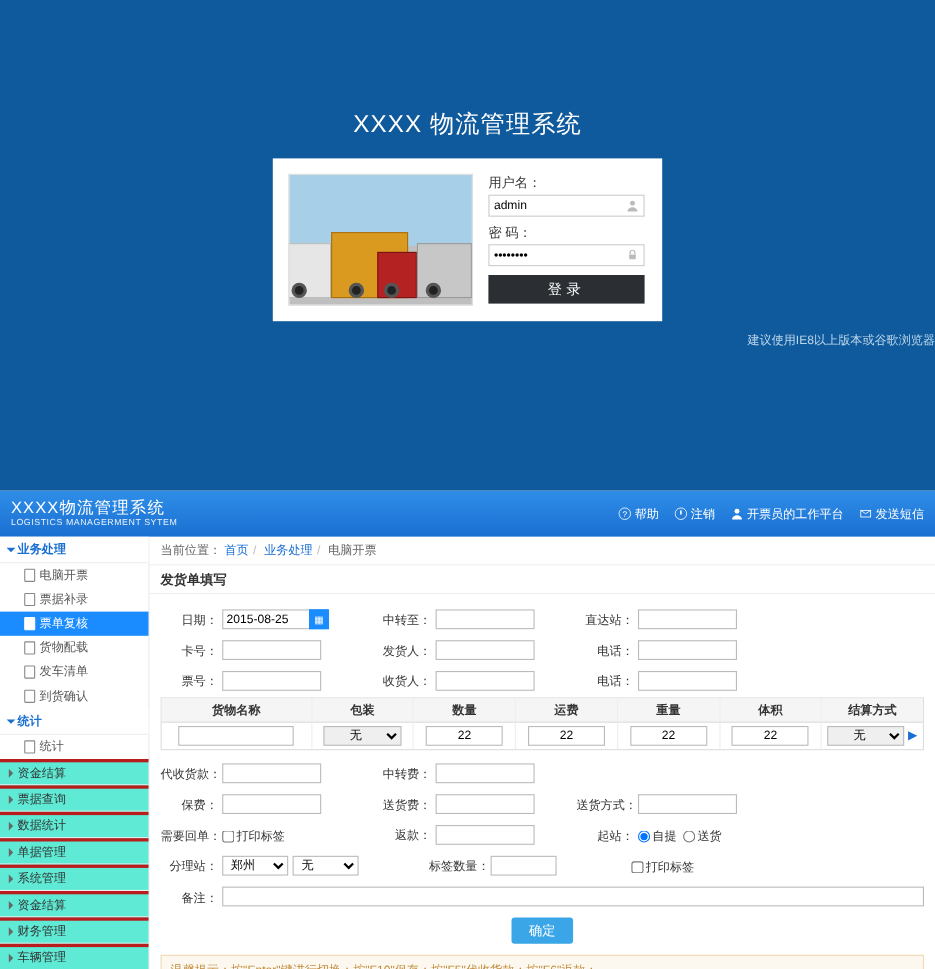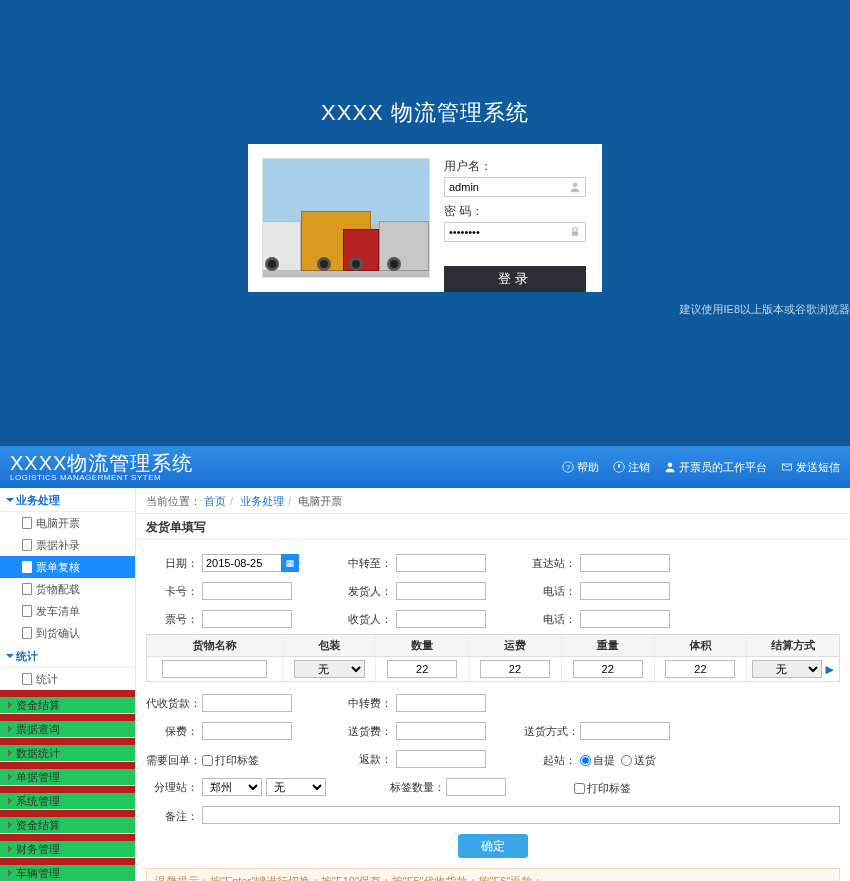--- a/index.html
+++ b/index.html
@@ -14,43 +14,43 @@
 .truck1 .box{width:70px;height:60px;background:#d99a1f;border:1px solid #a8710f}
 .truck2{position:absolute;right:-6px;bottom:6px;width:92px;height:60px;display:flex;align-items:flex-end}
 .truck2 .cab{width:36px;height:42px;background:#b52222;border:1px solid #7a1414}
 .truck2 .box{width:50px;height:50px;background:#c7c7c7;border:1px solid #999}
 .wheel{position:absolute;bottom:0;width:14px;height:14px;border-radius:50%;background:#222;border:3px solid #555}
 .login-right{flex:1;margin-left:14px}
 .login-label{font-size:12px;color:#333;margin-bottom:2px}
 .login-input{position:relative;margin-bottom:6px}
 .login-input input{width:100%;height:20px;border:1px solid #ccc;padding:0 22px 0 4px;font-size:11px;background:#fff}
 .login-input .ico{position:absolute;right:3px;top:2px;width:16px;height:16px;display:flex;align-items:center;justify-content:center;color:#999}
-.login-btn{width:100%;height:26px;background:#2b2f33;color:#fff;border:none;font-size:13px;letter-spacing:4px;cursor:pointer;margin-top:18px}
+.login-btn{width:100%;height:26px;background:#2b2f33;color:#fff;border:none;font-size:13px;letter-spacing:4px;cursor:pointer;margin-top:2px}
 .login-tip{text-align:right;color:#bcd6ea;font-size:11px;margin-top:10px}
 
 
 .admin{width:850px}
 .admin-header{height:42px;background:linear-gradient(180deg,#2f8ee8 0%,#1a6fd1 100%);display:flex;align-items:center;justify-content:space-between;padding:0 10px;color:#fff}
 .admin-brand{line-height:1.1}
-.admin-brand .t1{font-size:20px;letter-spacing:1px}
+.admin-brand .t1{font-size:15px;letter-spacing:1px}
 .admin-brand .t2{font-size:8px;letter-spacing:0.5px;opacity:.9}
 .admin-nav{display:flex;gap:14px;font-size:11px}
 .admin-nav a{color:#fff;text-decoration:none;display:flex;align-items:center;gap:3px;cursor:pointer}
 .admin-nav svg{width:12px;height:12px;fill:#fff}
 
 .admin-body{display:flex}
 .sidebar{width:136px;background:#fff;border-right:1px solid #e5e5e5;min-height:435px}
 .side-item{height:24px;line-height:24px;border-bottom:1px solid #eee;padding-left:8px;font-size:11px;color:#333;cursor:pointer;display:flex;align-items:center;gap:4px}
 .side-item.top{color:#1a6fd1;font-weight:bold;background:#fff}
 .side-item.top .tri{border-left:4px solid #1a6fd1;border-top:4px solid transparent;border-bottom:4px solid transparent;transform:rotate(90deg)}
 .side-sub{height:22px;line-height:22px;padding-left:22px;font-size:11px;color:#555;cursor:pointer;display:flex;align-items:center;gap:4px}
 .side-sub.active{background:#1a8cff;color:#fff}
 .side-sub .doc{width:10px;height:12px;border:1px solid #888;background:#fff;border-radius:1px;position:relative}
 .side-sub.active .doc{border-color:#fff}
-.side-cat{height:24px;line-height:24px;border-top:7px solid #b91c1c;border-bottom:1px solid #eee;padding-left:8px;font-size:11px;color:#333;cursor:pointer;display:flex;align-items:center;gap:4px;background:#22c55e}
+.side-cat{height:24px;line-height:24px;border-top:3px solid #b91c1c;border-bottom:1px solid #eee;padding-left:8px;font-size:11px;color:#333;cursor:pointer;display:flex;align-items:center;gap:4px;background:#5eead4}
 .side-cat .tri{width:0;height:0;border-top:4px solid transparent;border-bottom:4px solid transparent;border-left:4px solid #666}
 
 .main{flex:1;background:#fff}
 .crumb{height:26px;line-height:26px;padding-left:10px;font-size:11px;border-bottom:1px solid #eee;color:#666}
 .crumb a{color:#1a6fd1;text-decoration:none;cursor:pointer}
 .crumb .sep{color:#bbb;margin:0 4px}
 .section-title{height:26px;line-height:26px;padding-left:10px;font-size:12px;color:#333;border-bottom:1px solid #eee;font-weight:bold;margin-bottom:6px}
 
 .form-area{padding:0 10px}
 .form-row{display:flex;align-items:flex-end;height:26px;margin-bottom:2px}
@@ -65,21 +65,21 @@
 .tbl .hd div,.tbl .bd div{flex:1;text-align:center;font-size:11px;padding:3px 2px;border-right:1px solid #eee}
 .tbl .hd{background:#f5f5f5;border-bottom:1px solid #ddd;font-weight:bold}
 .tbl .bd div:last-child,.tbl .hd div:last-child{border-right:none}
 .tbl select,.tbl input{width:80%;height:18px;border:1px solid #bbb;font-size:11px;text-align:center}
 .tbl .bd .tag{color:#1a6fd1;cursor:pointer}
 
 .radio-lbl{font-size:11px;display:inline-flex;align-items:center;gap:2px}
 .chk{width:11px;height:11px}
 
 .submit-row{text-align:center;margin:10px 0}
-.btn-ok{background:#3aa6e8;color:#fff;border:none;height:24px;width:70px;border-radius:3px;font-size:12px;cursor:pointer}
+.btn-ok{background:#3aa6e8;color:#fff;border:none;height:24px;width:56px;border-radius:3px;font-size:12px;cursor:pointer}
 
 .tip-box{margin:4px 10px;border:1px solid #f2d9b6;background:#fdf8ef;color:#c08a3a;font-size:11px;padding:5px 8px}
 select.fld{background:#fff}
 </style>
 </head>
 <body>
 
 <div class="login-wrap">
   <div class="login-title">XXXX 物流管理系统</div>
   <div class="login-card">

